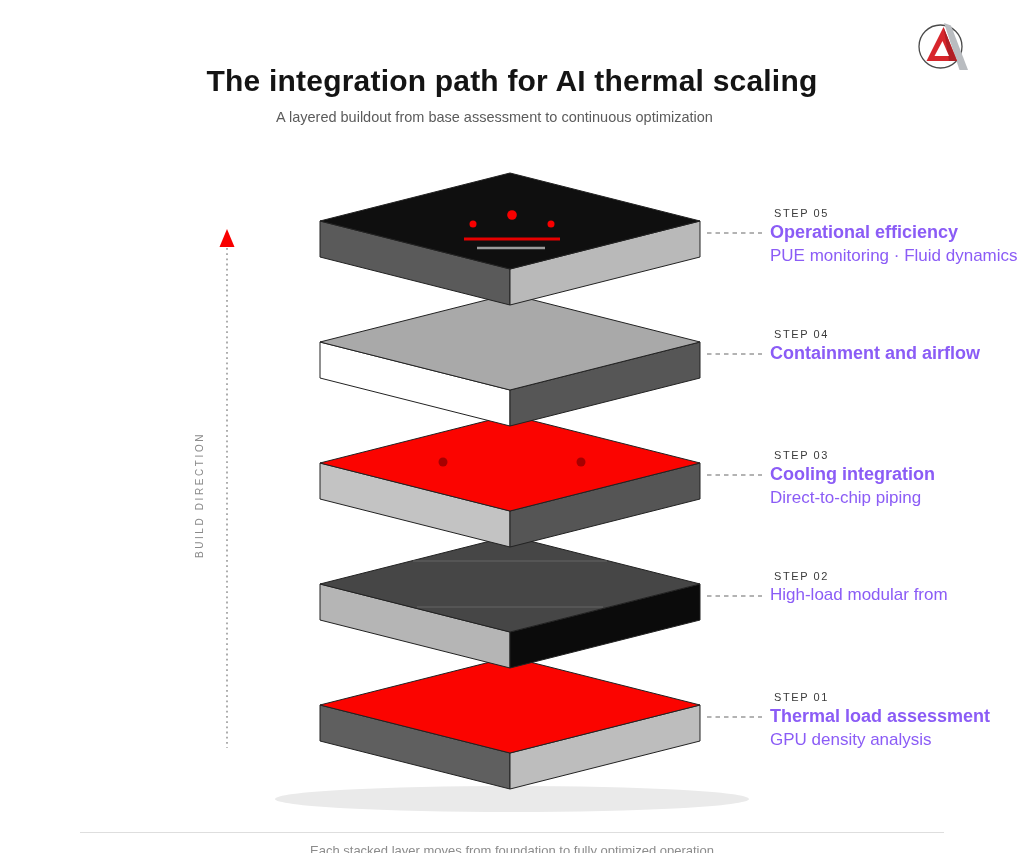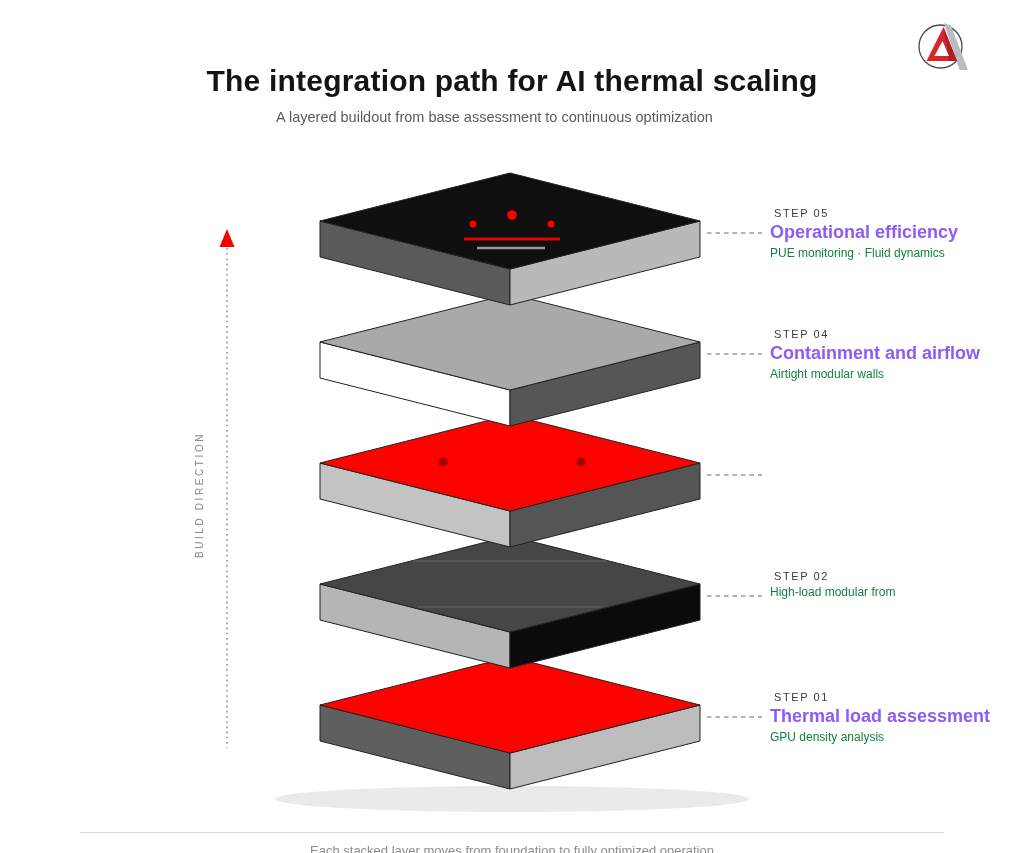--- a/index.html
+++ b/index.html
@@ -32,21 +32,21 @@
 
   .step-label{position:absolute;left:770px;width:250px;}
   .step-kicker{
     font-size:11px;letter-spacing:1.6px;color:#3a3a3a;margin:0 0 3px 4px;
     white-space:nowrap;
   }
   .step-title{
     font-size:18px;font-weight:700;color:#8b5cf6;margin:0;white-space:nowrap;
   }
   .step-sub{
-    font-size:12px;color:#15803d;margin:3px 0 0 0;white-space:nowrap;
+    font-size:17px;color:#8b5cf6;margin:3px 0 0 0;white-space:nowrap;
   }
 
   .footer-divider{
     position:absolute;top:832px;left:80px;width:864px;height:1px;background:#dedede;
   }
   .footer-caption{
     position:absolute;top:843px;left:0;width:1024px;margin:0;
     text-align:center;font-size:13px;color:#8c8c8c;
   }
 </style>
@@ -124,21 +124,25 @@
   <div class="axis-label">BUILD DIRECTION</div>
 
   <div class="step-label" style="top:207px">
     <p class="step-kicker">STEP 05</p>
     <p class="step-title">Operational efficiency</p>
     <p class="step-sub">PUE monitoring · Fluid dynamics</p>
   </div>
   <div class="step-label" style="top:328px">
     <p class="step-kicker">STEP 04</p>
     <p class="step-title">Containment and airflow</p>
-    <p class="step-sub">Airtight modular walls</p>
+  </div>
+  <div class="step-label" style="top:449px">
+    <p class="step-kicker">STEP 03</p>
+    <p class="step-title">Cooling integration</p>
+    <p class="step-sub">Direct-to-chip piping</p>
   </div>
   <div class="step-label" style="top:570px">
     <p class="step-kicker">STEP 02</p>
     <p class="step-sub">High-load modular from</p>
   </div>
   <div class="step-label" style="top:691px">
     <p class="step-kicker">STEP 01</p>
     <p class="step-title">Thermal load assessment</p>
     <p class="step-sub">GPU density analysis</p>
   </div>

